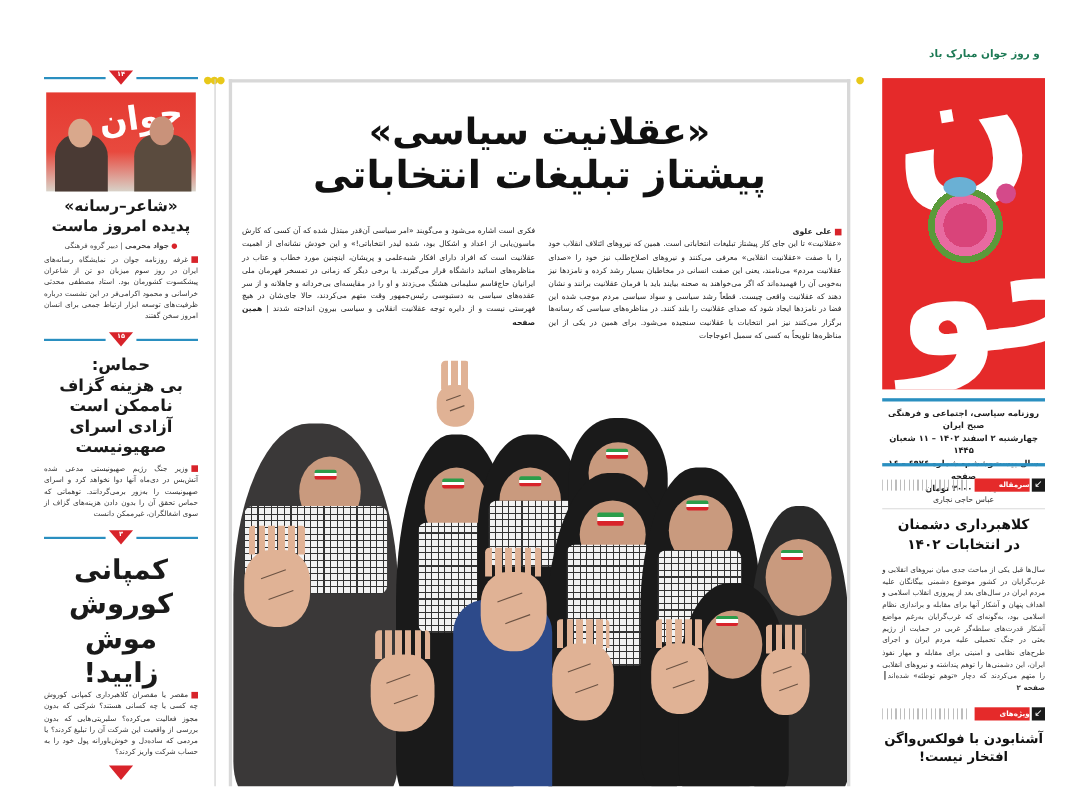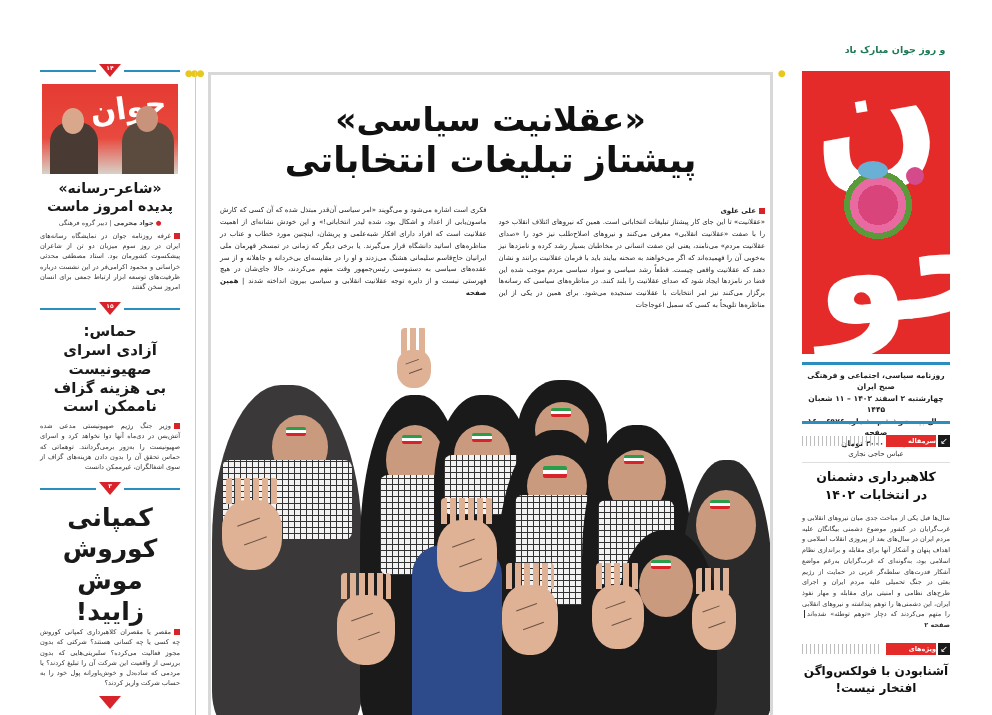--- a/index.html
+++ b/index.html
@@ -105,22 +105,22 @@
   <p class="ltext"><span class="sq"></span><span>غرفه روزنامه جوان در نمایشگاه رسانه‌های ایران در روز سوم میزبان دو تن از شاعران پیشکسوت کشورمان بود. استاد مصطفی محدثی خراسانی و محمود اکرامی‌فر در این نشست درباره ظرفیت‌های توسعه ابزار ارتباط جمعی برای انسان امروز سخن گفتند</span></p>
 
   <div class="sec-divider" style="margin-top:10px">
     <span class="line l"></span>
     <span class="tri"></span>
     <span class="num">۱۵</span>
     <span class="line r"></span>
   </div>
   <div class="lhead h2">
     <div>حماس:</div>
+    <div>بی هزینه گزاف ناممکن است</div>
     <div>آزادی اسرای صهیونیست</div>
-    <div>بی هزینه گزاف ناممکن است</div>
   </div>
   <p class="ltext" style="margin-top:5px"><span class="sq"></span><span>وزیر جنگ رژیم صهیونیستی مدعی شده آتش‌بس در دی‌ماه آنها دوا نخواهد کرد و اسرای صهیونیست را به‌زور برمی‌گردانند. توهماتی که حماس تحقق آن را بدون دادن هزینه‌های گزاف از سوی اشغالگران، غیرممکن دانست</span></p>
 
   <div class="sec-divider" style="margin-top:10px">
     <span class="line l"></span>
     <span class="tri"></span>
     <span class="num">۳</span>
     <span class="line r"></span>
   </div>
   <div class="lhead big">

